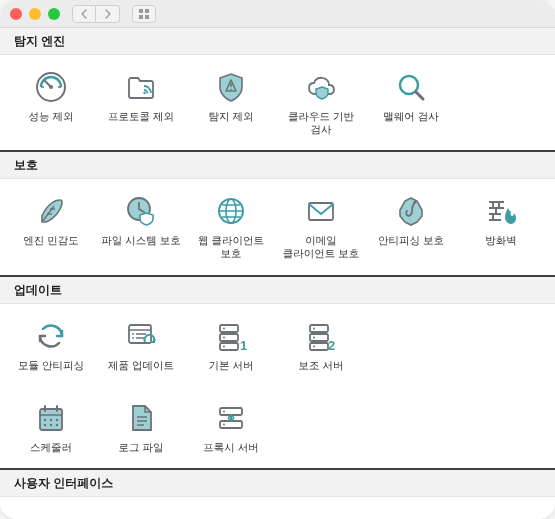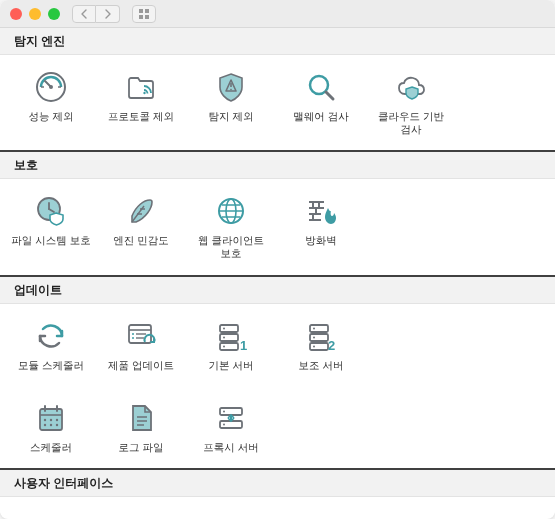--- a/index.html
+++ b/index.html
@@ -7,21 +7,21 @@
   font-family: -apple-system, BlinkMacSystemFont, "Helvetica Neue", sans-serif;
   background: #f5f5f5;
   width: 555px;
   height: 519px;
   overflow: hidden;
 }
 .window {
   width: 555px;
   height: 519px;
   background: #fff;
-  border-radius: 8px;
+  border-radius: 16px;
   overflow: hidden;
   box-shadow: 0 1px 3px rgba(0,0,0,0.1);
 }
 .titlebar {
   height: 28px;
   background: #ececec;
   border-bottom: 1px solid #d9d9d9;
   display: flex;
   align-items: center;
   padding: 0 10px;
@@ -136,78 +136,94 @@
           <div class="icon">
             <svg viewBox="0 0 34 34">
               <use href="#ic-shield-warn"></use>
             </svg>
           </div>
           <div class="label">탐지 제외</div>
         </div>
         <div class="item">
           <div class="icon">
             <svg viewBox="0 0 34 34">
+              <use href="#ic-cloud-shield"></use>
+            </svg>
+          </div>
+          <div class="label">클라우드 기반 검사</div>
+        </div>
+        <div class="item">
+          <div class="icon">
+            <svg viewBox="0 0 34 34">
               <use href="#ic-magnify"></use>
             </svg>
           </div>
           <div class="label">맬웨어 검사</div>
-        </div>
-        <div class="item">
-          <div class="icon">
-            <svg viewBox="0 0 34 34">
-              <use href="#ic-cloud-shield"></use>
-            </svg>
-          </div>
-          <div class="label">클라우드 기반 검사</div>
         </div>
       </div>
       <div class="section-header">보호</div>
       <div class="grid">
         <div class="item">
           <div class="icon">
             <svg viewBox="0 0 34 34">
+              <use href="#ic-feather"></use>
+            </svg>
+          </div>
+          <div class="label">엔진 민감도</div>
+        </div>
+        <div class="item">
+          <div class="icon">
+            <svg viewBox="0 0 34 34">
               <use href="#ic-clock-shield"></use>
             </svg>
           </div>
           <div class="label">파일 시스템 보호</div>
         </div>
         <div class="item">
           <div class="icon">
             <svg viewBox="0 0 34 34">
-              <use href="#ic-feather"></use>
-            </svg>
-          </div>
-          <div class="label">엔진 민감도</div>
-        </div>
-        <div class="item">
-          <div class="icon">
-            <svg viewBox="0 0 34 34">
               <use href="#ic-globe"></use>
             </svg>
           </div>
           <div class="label">웹 클라이언트 보호</div>
+        </div>
+        <div class="item">
+          <div class="icon">
+            <svg viewBox="0 0 34 34">
+              <use href="#ic-mail"></use>
+            </svg>
+          </div>
+          <div class="label">이메일 클라이언트 보호</div>
+        </div>
+        <div class="item">
+          <div class="icon">
+            <svg viewBox="0 0 34 34">
+              <use href="#ic-hook"></use>
+            </svg>
+          </div>
+          <div class="label">안티피싱 보호</div>
         </div>
         <div class="item">
           <div class="icon">
             <svg viewBox="0 0 34 34">
               <use href="#ic-brickfire"></use>
             </svg>
           </div>
           <div class="label">방화벽</div>
         </div>
       </div>
       <div class="section-header">업데이트</div>
       <div class="grid">
         <div class="item">
           <div class="icon">
             <svg viewBox="0 0 34 34">
               <use href="#ic-cycle"></use>
             </svg>
           </div>
-          <div class="label">모듈 스케줄러</div>
+          <div class="label">모듈 안티피싱</div>
         </div>
         <div class="item">
           <div class="icon">
             <svg viewBox="0 0 34 34">
               <use href="#ic-window-refresh"></use>
             </svg>
           </div>
           <div class="label">제품 업데이트</div>
         </div>
         <div class="item">

